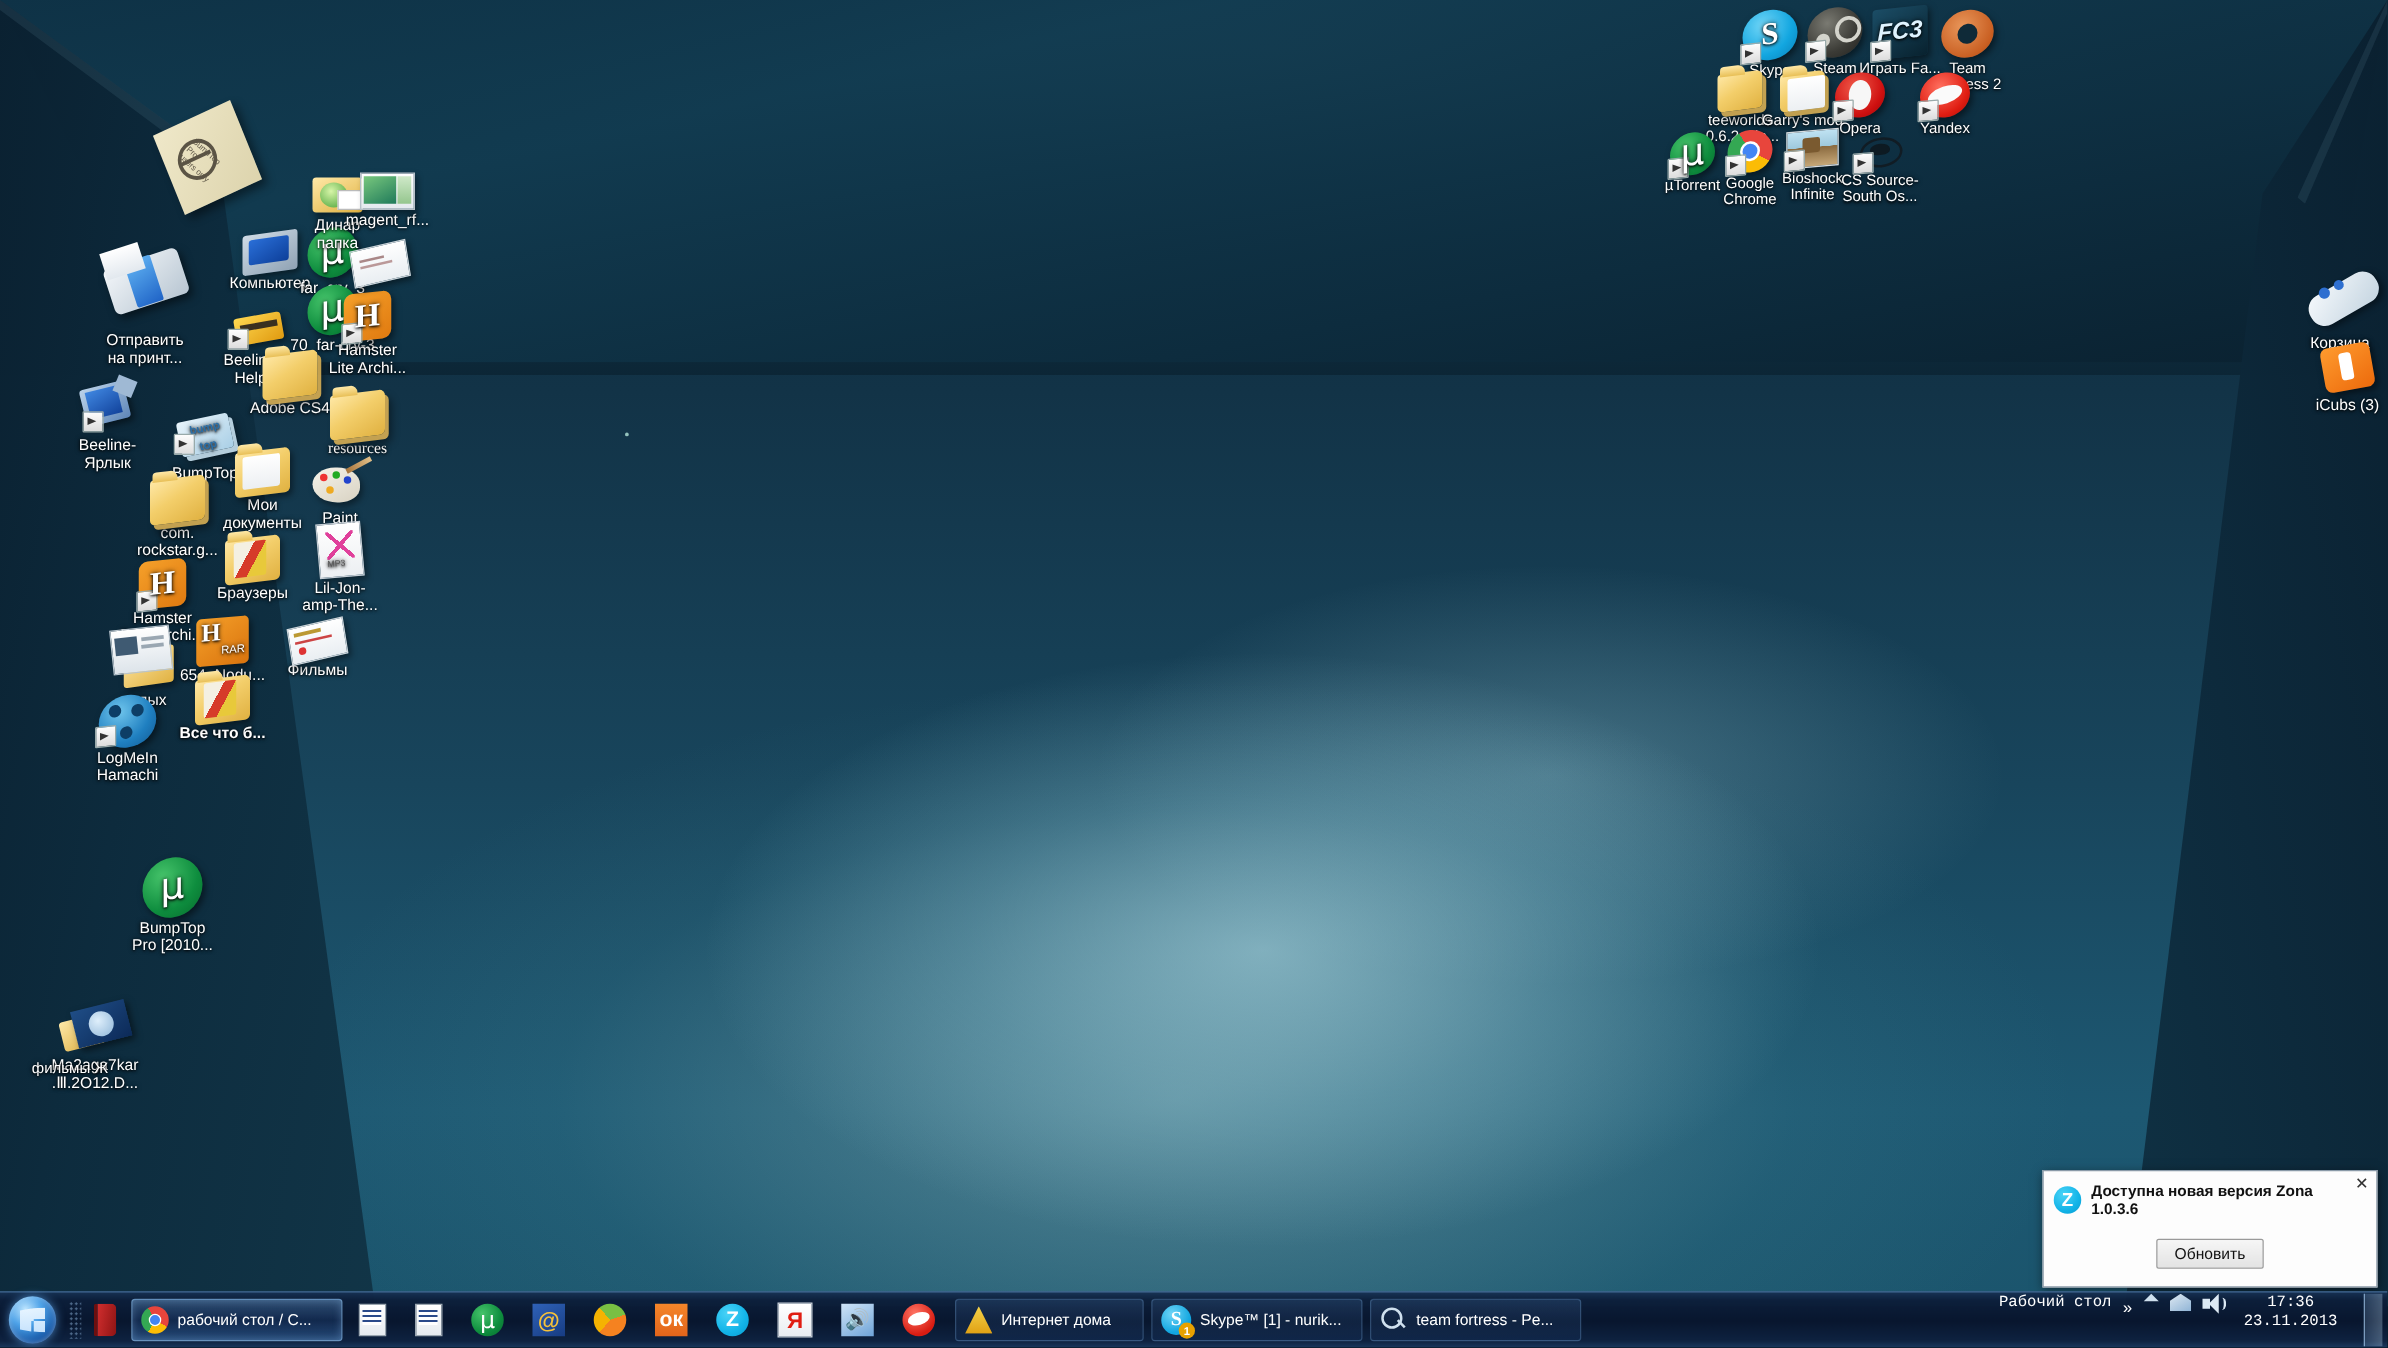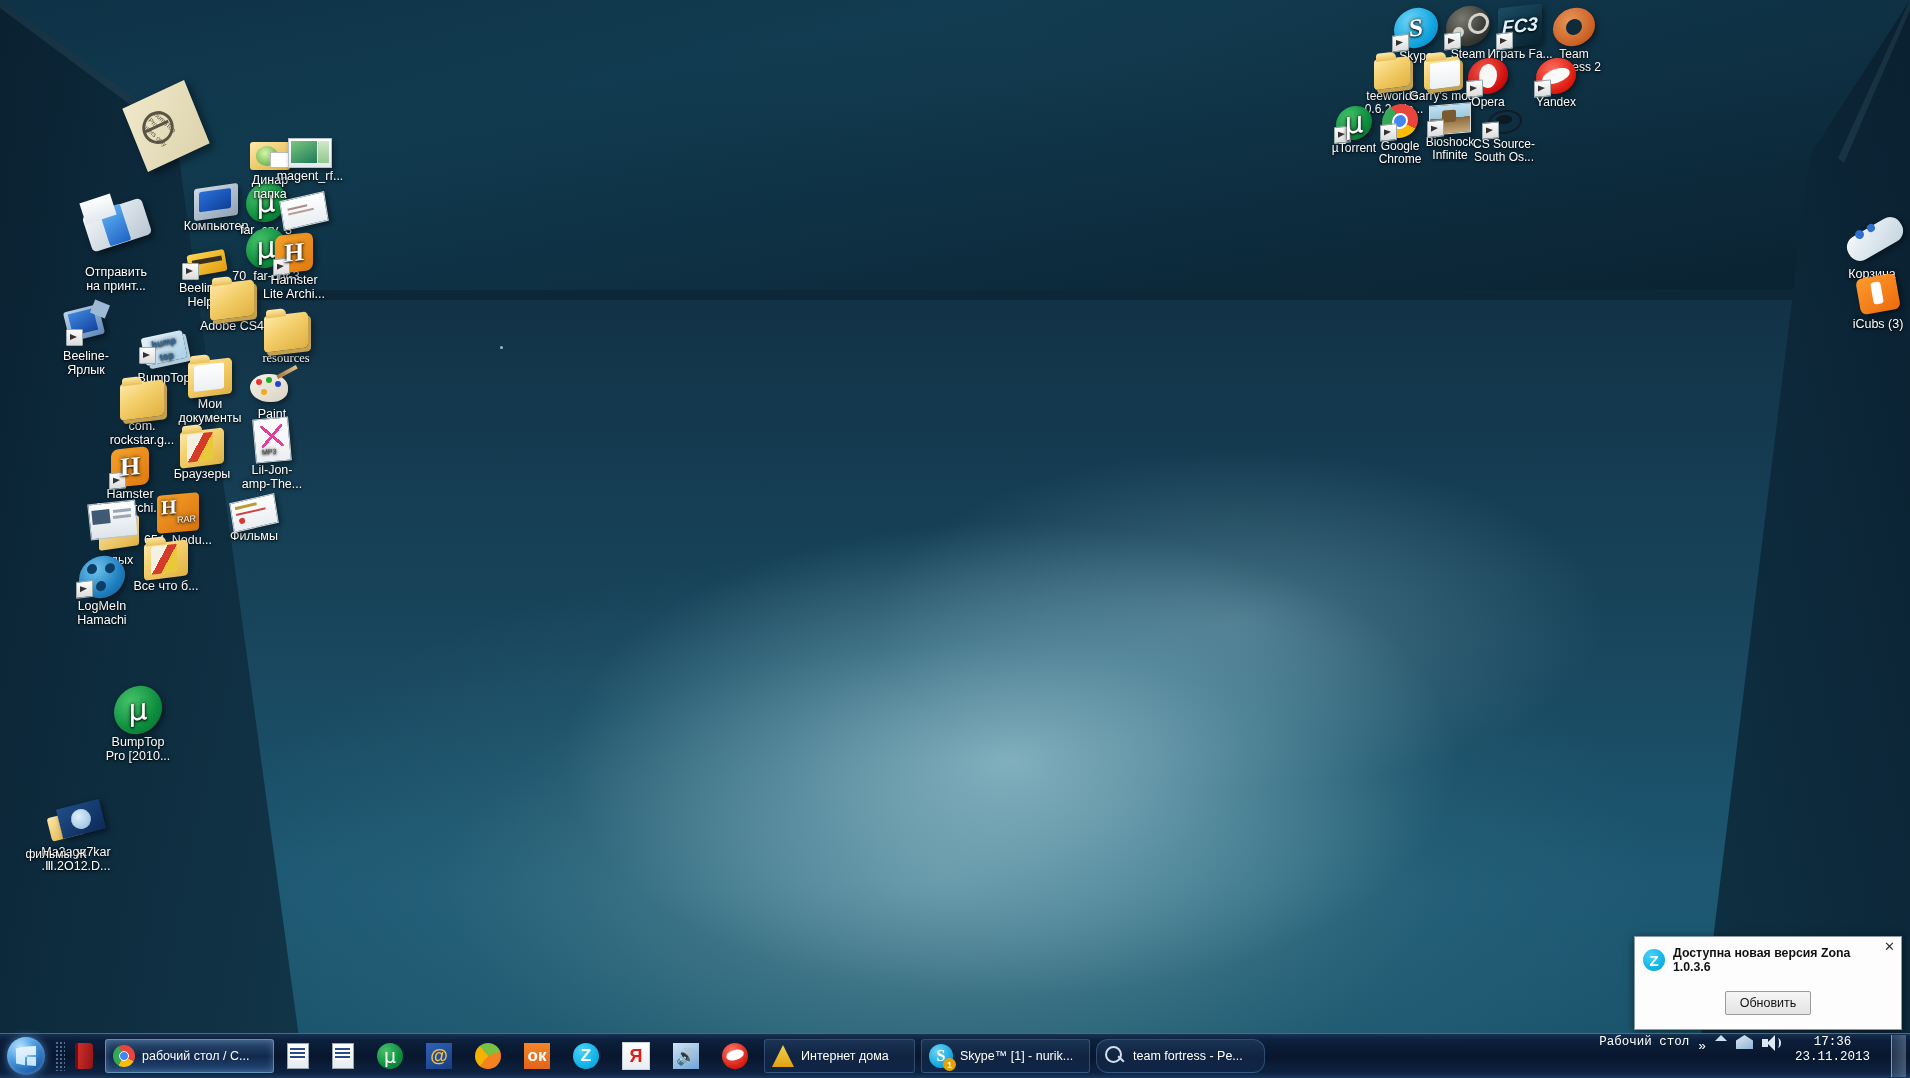--- a/index.html
+++ b/index.html
@@ -449,21 +449,21 @@
 
   <div class="icon" style="left:124px; top:494px;">
     <span class="glyph" style="width:42px;height:38px;position:relative;transform:skewY(-5deg);">
       <span style="position:absolute;inset:0;background:linear-gradient(145deg,#f5a02a,#d9730d);border-radius:4px;box-shadow:2px 3px 6px rgba(0,0,0,.5);"></span>
       <span style="position:absolute;left:4px;top:6px;color:#fff;font-size:20px;font-weight:bold;font-family:'Liberation Serif',serif;">H</span>
       <span style="position:absolute;right:3px;bottom:5px;color:#fff;font-size:9px;">RAR</span>
     </span>
     <span class="lbl">654_Nodu...</span>
   </div>
 
-  <div class="icon" style="left:112px; top:542px;">
+  <div class="icon" style="left:124px; top:542px;font-weight:bold;">
     <span class="glyph folder red"></span>
     <span class="lbl">Все что б...</span>
   </div>
 
   <div class="icon" style="left:84px; top:686px;">
     <span class="glyph utorrent" style="width:48px;height:48px;"></span>
     <span class="lbl">BumpTop
 Pro [2010...</span>
   </div>
 
@@ -741,21 +741,21 @@
         <span>Интернет дома</span>
       </div>
 
       <div class="task plain" style="min-width:150px;">
         <span style="width:24px;height:24px;border-radius:50%;background:radial-gradient(circle at 36% 30%,#6fd5f7,#12a6e0 65%);color:#fff;font-size:16px;font-weight:bold;display:flex;align-items:center;justify-content:center;position:relative;flex:none;font-family:'Liberation Serif',serif;">S
           <span style="position:absolute;right:-3px;bottom:-3px;width:13px;height:13px;border-radius:50%;background:#e8a100;color:#fff;font-size:9px;display:flex;align-items:center;justify-content:center;font-family:'Liberation Sans',sans-serif;">1</span>
         </span>
         <span>Skype™ [1] - nurik...</span>
       </div>
 
-      <div class="task plain" style="min-width:150px;border-radius:12px;">
+      <div class="task plain" style="min-width:150px;">
         <span style="width:22px;height:22px;position:relative;flex:none;display:block;">
           <span style="position:absolute;left:1px;top:1px;width:13px;height:13px;border-radius:50%;border:2px solid #cfe0ee;display:block;"></span>
           <span style="position:absolute;left:13px;top:13px;width:8px;height:2px;background:#cfe0ee;transform:rotate(45deg);display:block;"></span>
         </span>
         <span>team fortress - Pe...</span>
       </div>
 
     </div>
 
     <div class="tray">

